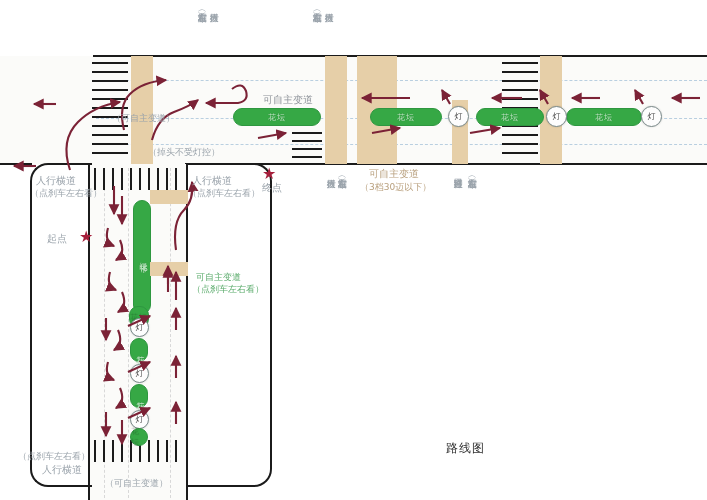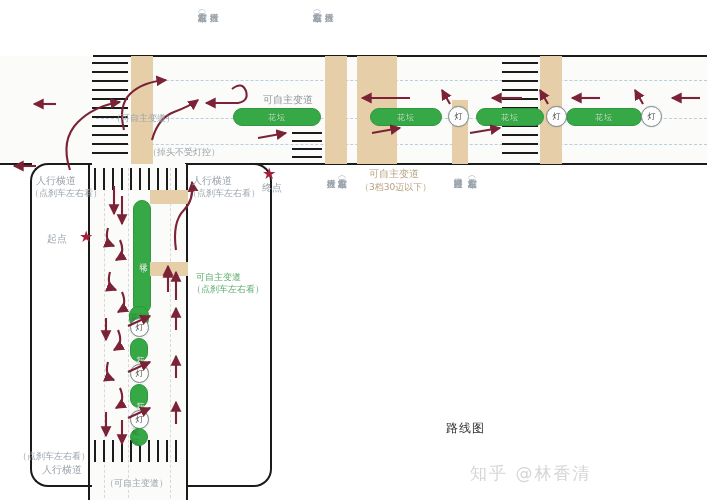--- a/index.html
+++ b/index.html
@@ -69,21 +69,21 @@
   
   .arw{position:absolute;}
 
   
   #footer{
     position:absolute;left:446px;top:420px;width:250px;height:30px;
     display:flex;align-items:baseline;gap:6px;
   }
   #footer .f1{color:#2f2f2f;font-size:13px;font-weight:bold;letter-spacing:1px;}
   #footer .f2{color:#45b055;font-size:22px;font-weight:bold;letter-spacing:1px;}
-  #footer .f3{color:#2f2f2f;font-size:12px;letter-spacing:1px;}
+  #footer .f3{color:#2f2f2f;font-size:12px;letter-spacing:1px;margin-top:20px;}
 
   #watermark{
     position:absolute;left:470px;top:462px;
     color:#d6d6d6;font-size:17px;letter-spacing:2px;
     white-space:nowrap;
   }
 </style>
 </head>
 <body>
 
@@ -301,15 +301,14 @@
   <div class="lbl v" style="left:466px;top:172px;">（点刹车左右看）</div>
 
   <div class="lbl" style="left:18px;top:451px;">（点刹车左右看）</div>
   <div class="lbl" style="left:42px;top:464px;font-size:10px;">人行横道</div>
 
   <div class="lbl" style="left:105px;top:478px;">（可自主变道）</div>
 
   <div id="footer">
     <span class="f3">路线图</span>
   </div>
-  <div id="watermark">知乎 @林香清</div>
 
 </div>
 
 </body></html>

